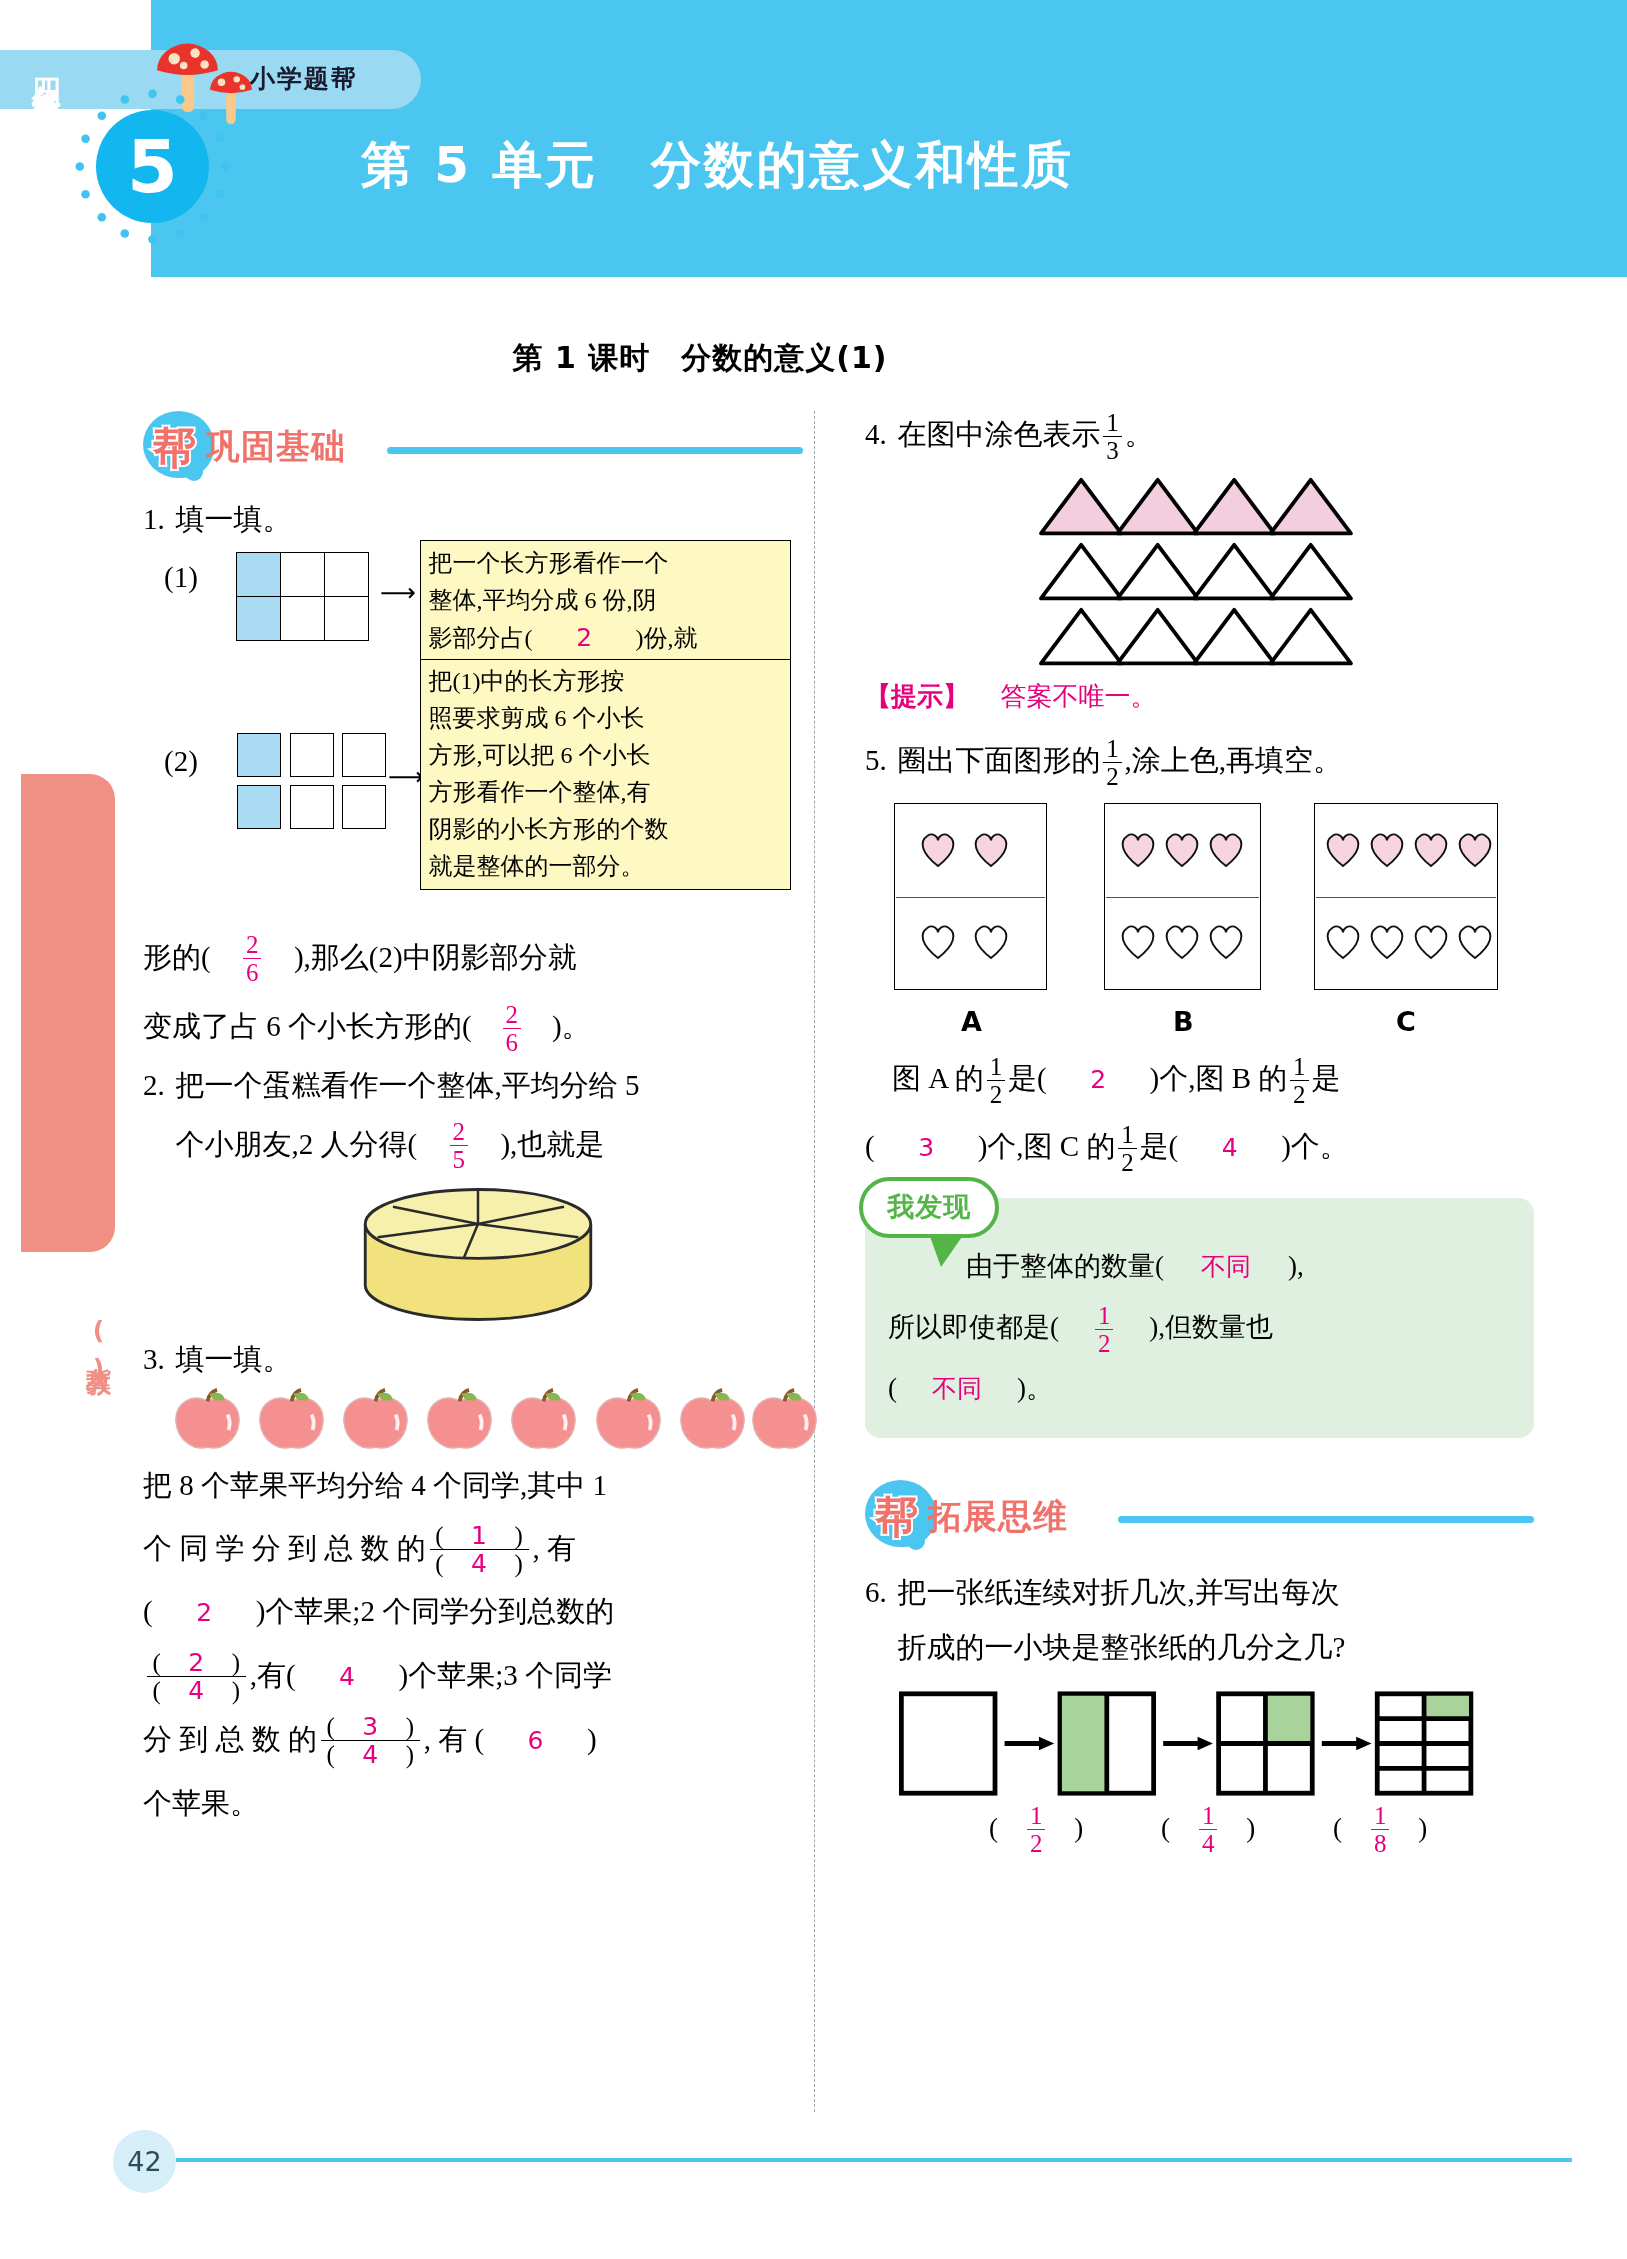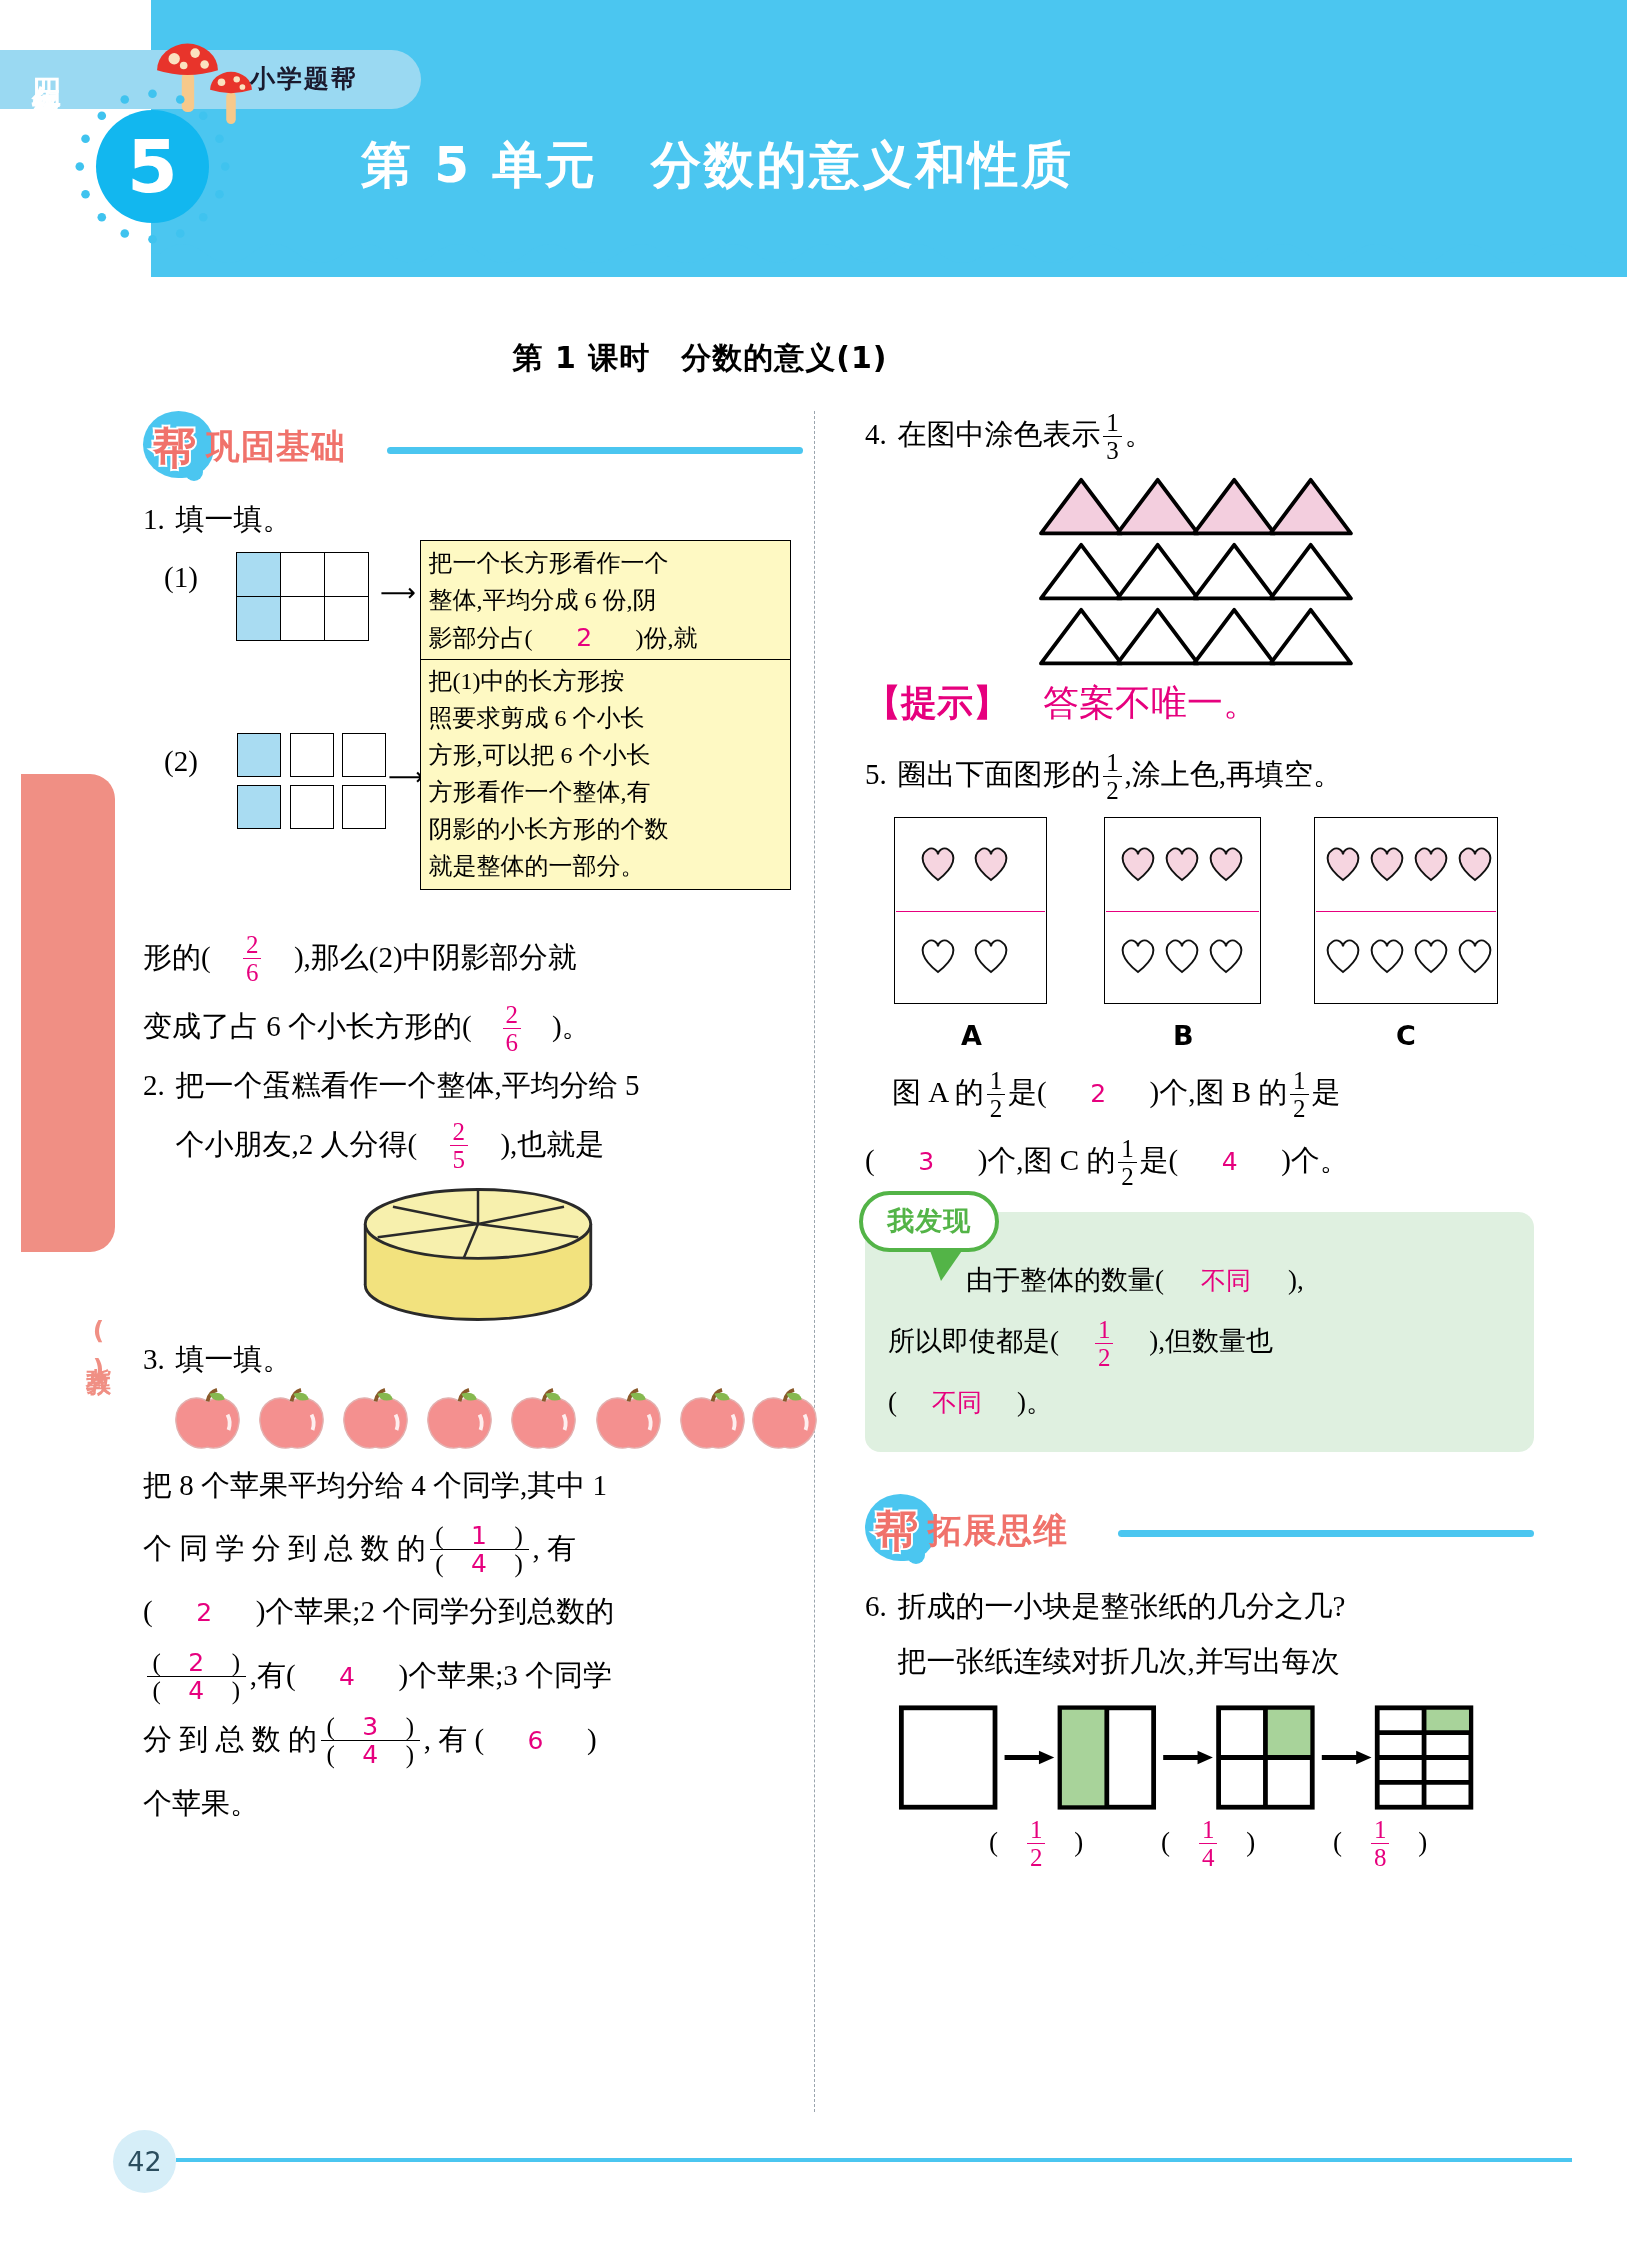--- a/index.html
+++ b/index.html
@@ -485,21 +485,21 @@
         <polygon points="386,74 428,130 344,130" fill="#fff"></polygon>
         <polygon points="466,74 508,130 424,130" fill="#fff"></polygon>
         <polygon points="226,142 268,198 184,198" fill="#fff"></polygon>
         <polygon points="306,142 348,198 264,198" fill="#fff"></polygon>
         <polygon points="386,142 428,198 344,198" fill="#fff"></polygon>
         <polygon points="466,142 508,198 424,198" fill="#fff"></polygon>
       </g>
     </svg>
   </div>
 
-  <div style="font-size:36px; margin-top:3.8px;">
+  <div style="font-size:26px; margin-top:3.8px;">
     <span class="ans" style="font-weight:bold;">【提示】</span>
     <span class="ans" style="margin-left:25px;">答案不唯一。</span>
   </div>
 
   <div class="q" style="margin-top:21px; line-height:50px;">
     <span class="qn">5.</span>
     <span class="qbody">
       <span>圈出下面图形的</span><span class="frac">
         <span class="num">1</span>
         <span class="den">2</span>
@@ -616,22 +616,22 @@
   <div class="sec-head" style="margin-top:40px;">
     <div class="sec-blob"></div>
     <div class="sec-bang">帮</div>
     <div class="sec-label">拓展思维</div>
     <div class="sec-rule r2"></div>
   </div>
 
   <div class="q" style="margin-top:15.3px; line-height:55px;">
     <span class="qn">6.</span>
     <div class="qbody">
+      <div>把一张纸连续对折几次,并写出每次</div>
       <div>折成的一小块是整张纸的几分之几?</div>
-      <div>把一张纸连续对折几次,并写出每次</div>
     </div>
   </div>
 
   <div class="folds">
     <svg width="669" height="172" viewBox="0 0 700 180">
 
       <rect x="38" y="4" width="98" height="104" fill="#fff" stroke="#000" stroke-width="5"></rect>
 
       <g>
           <line x1="146" y1="56" x2="186" y2="56" stroke="#000" stroke-width="5"></line>

